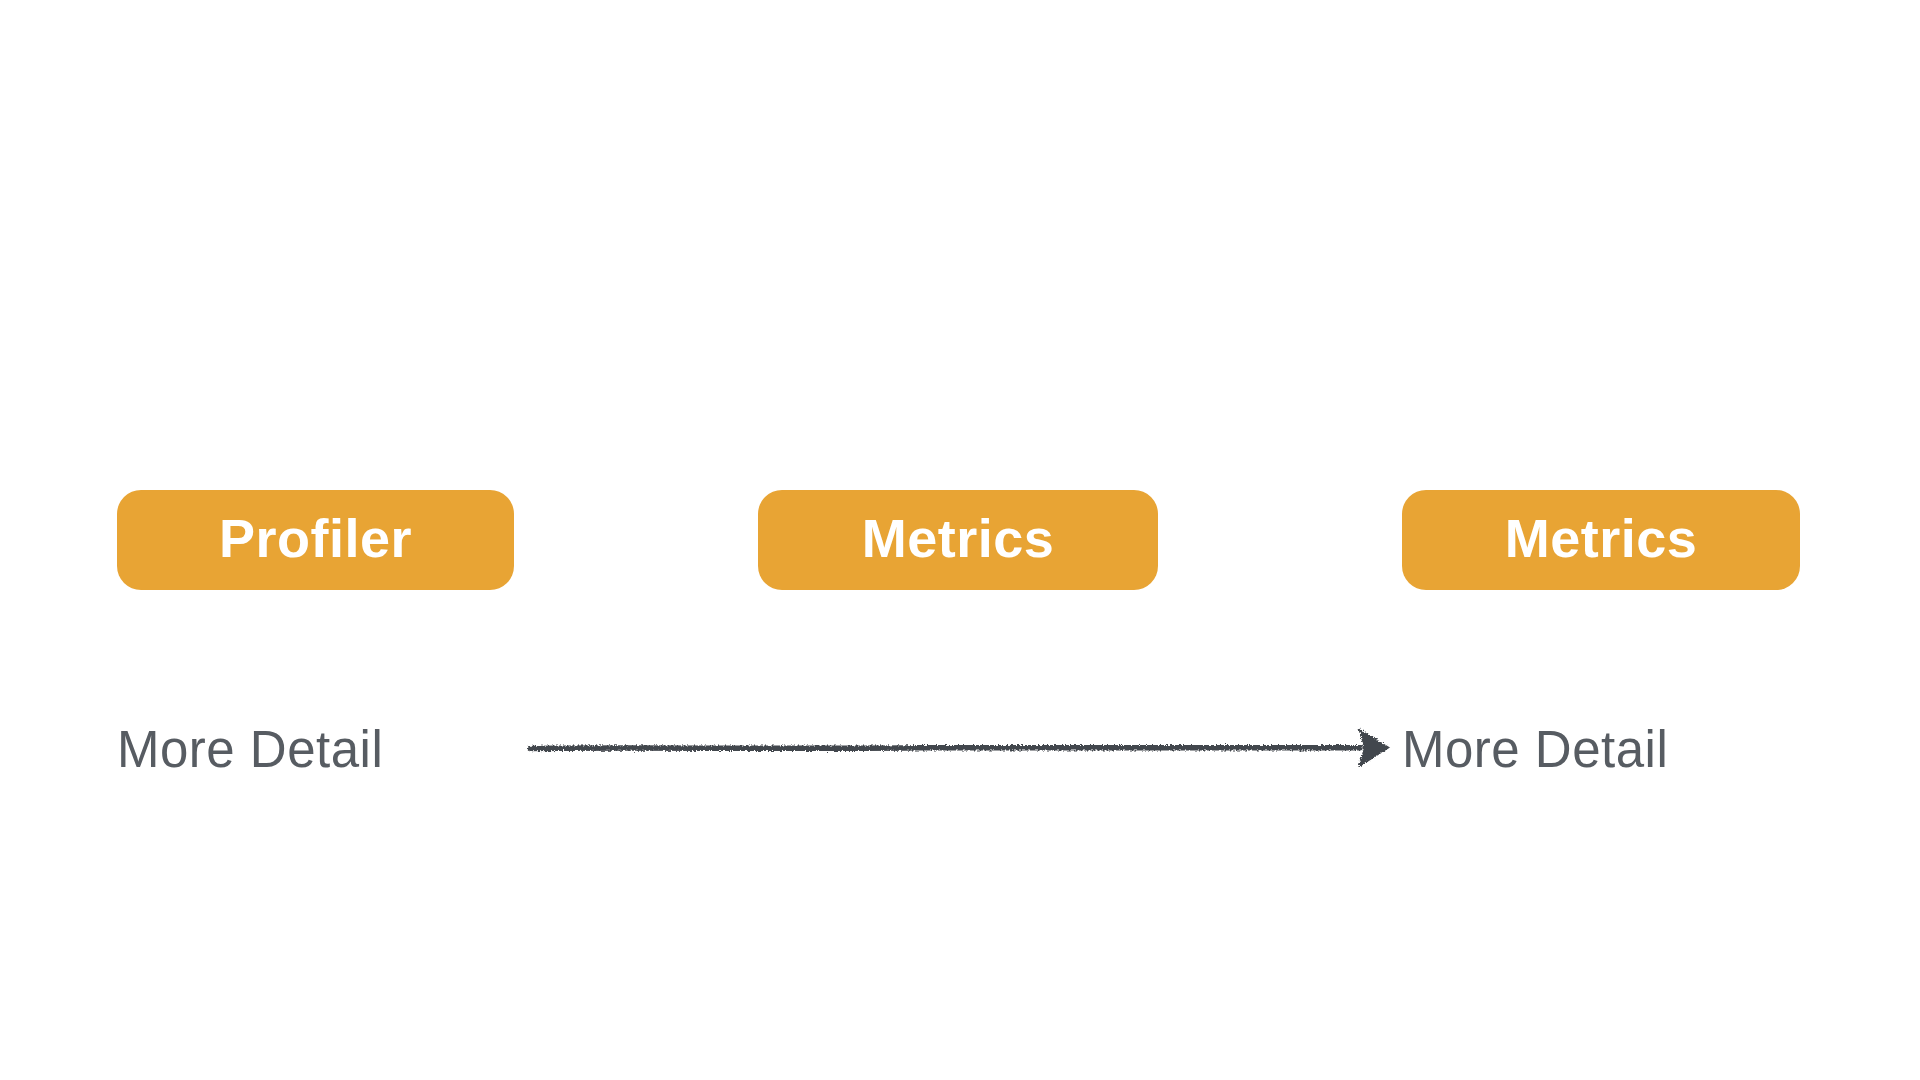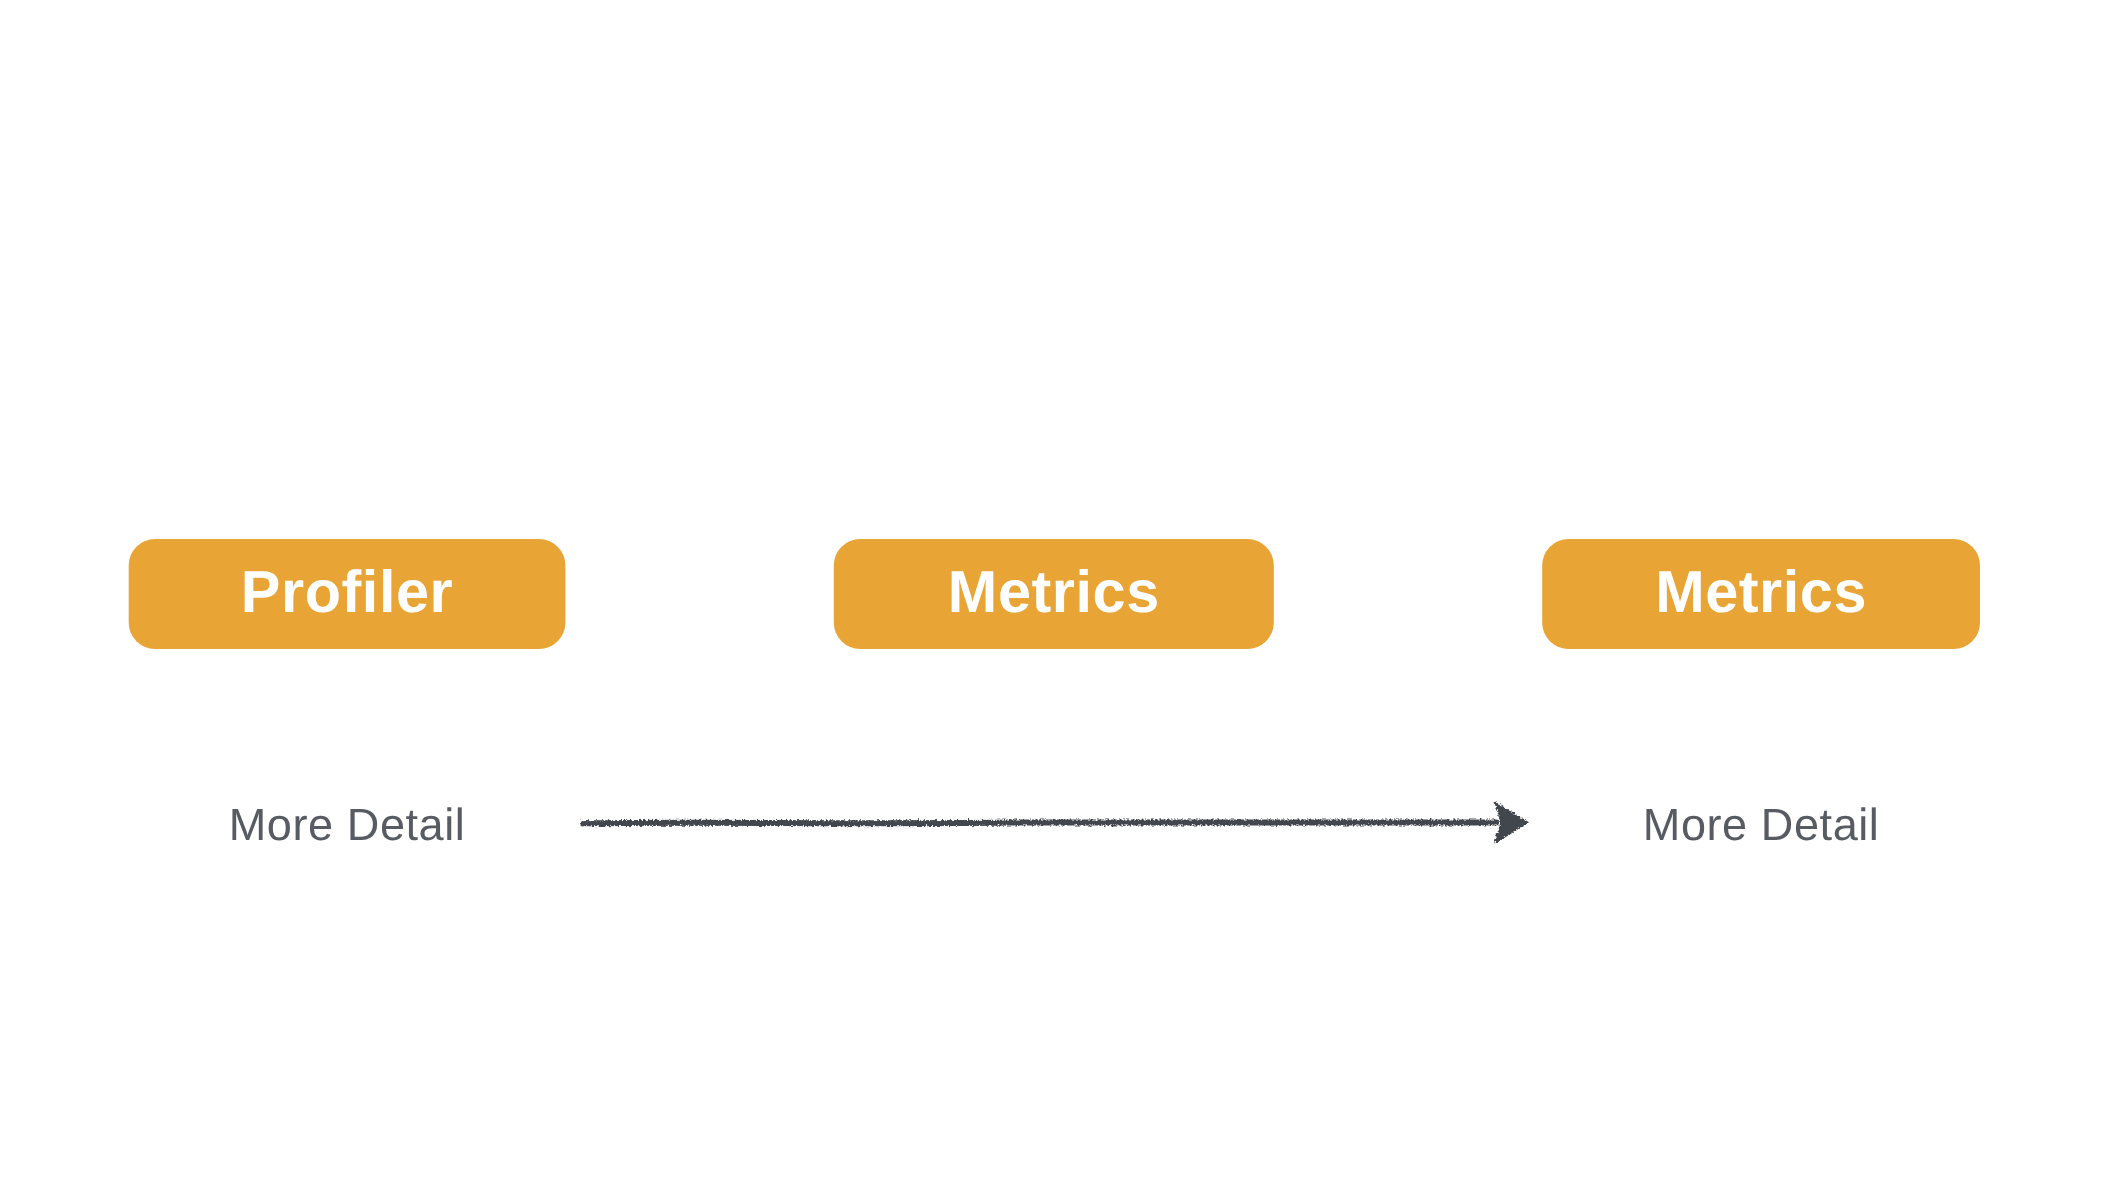--- a/index.html
+++ b/index.html
@@ -40,23 +40,23 @@
     letter-spacing: 0.5px;
     line-height: 1;
     padding-bottom: 4px;
   }
 
   .axis-label {
     position: absolute;
     top: 727px;
     height: 46px;
     line-height: 46px;
-    text-align: center;
+    text-align: left;
     color: var(--axis-label-color, #575c62);
-    font-size: 41px;
+    font-size: 51px;
     font-weight: 400;
     letter-spacing: 0.5px;
   }
   .axis-label-left  { left: 117px; width: 397px; }
   .axis-label-right { left: 1402px; width: 398px; }
 
   .axis-arrow {
     position: absolute;
     left: 518px;
     top: 718px;

